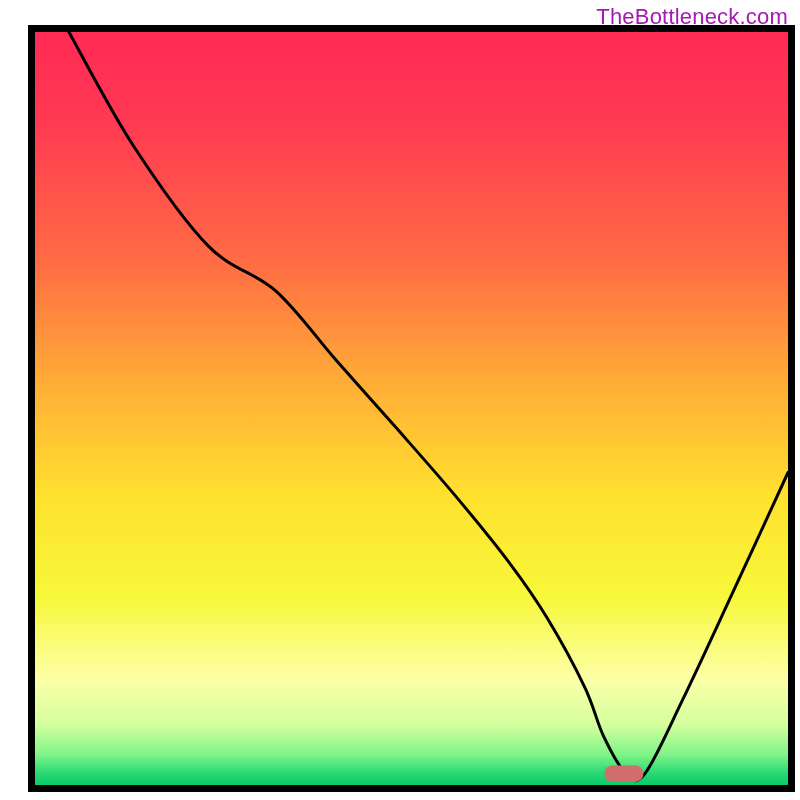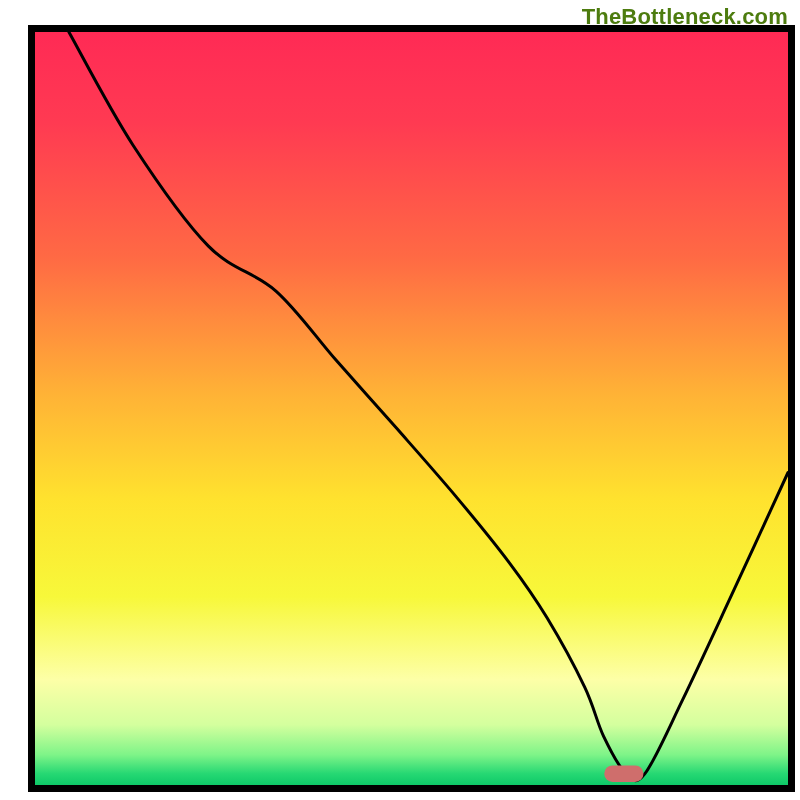--- a/index.html
+++ b/index.html
@@ -13,23 +13,23 @@
   }
   .wrap {
     position: relative;
     width: 800px;
     height: 800px;
   }
   .watermark {
     position: absolute;
     top: 4px;
     right: 12px;
-    color: #4d7c0f;
+    color: #a21caf;
     font-size: 22px;
-    font-weight: 700;
+    font-weight: 400;
     letter-spacing: 0.2px;
     z-index: 50;
     pointer-events: none;
   }
   svg.chart {
     position: absolute;
     top: 0;
     left: 0;
     width: 800px;
     height: 800px;

